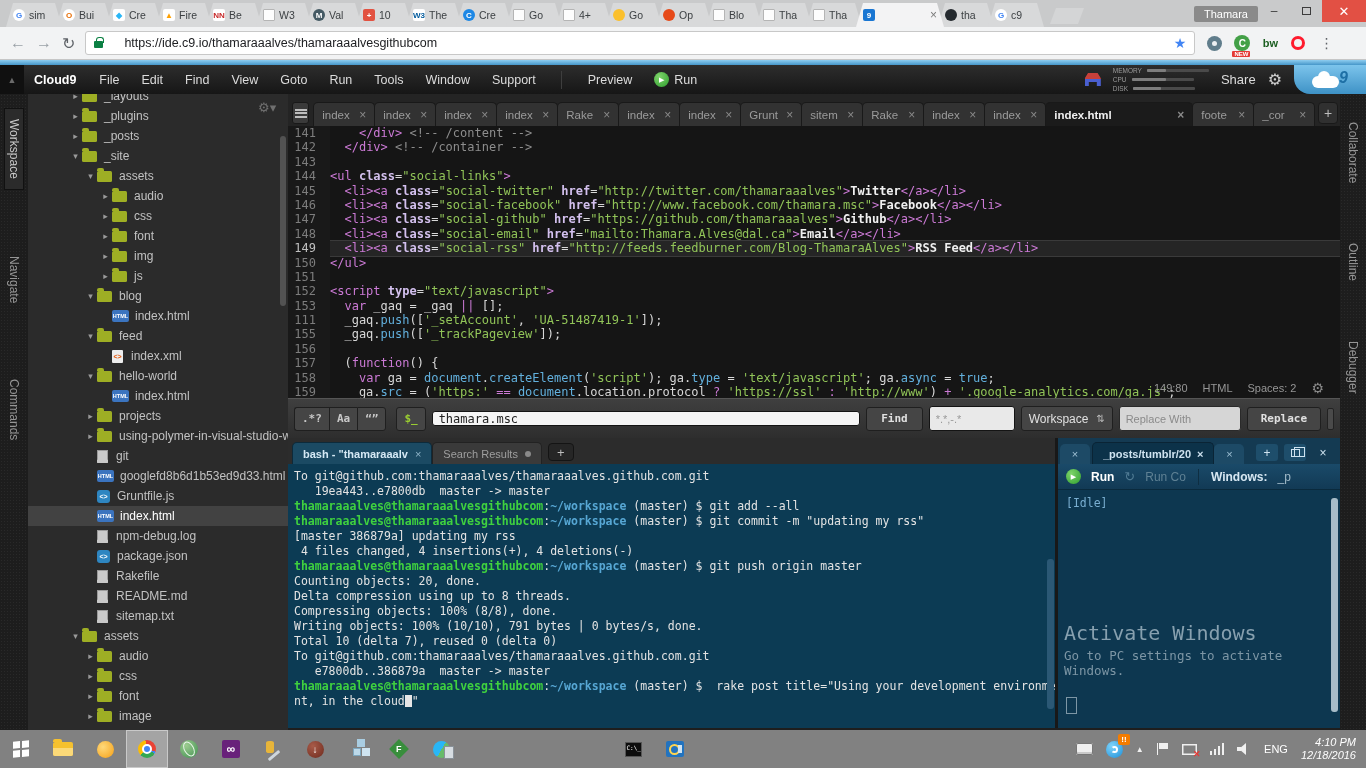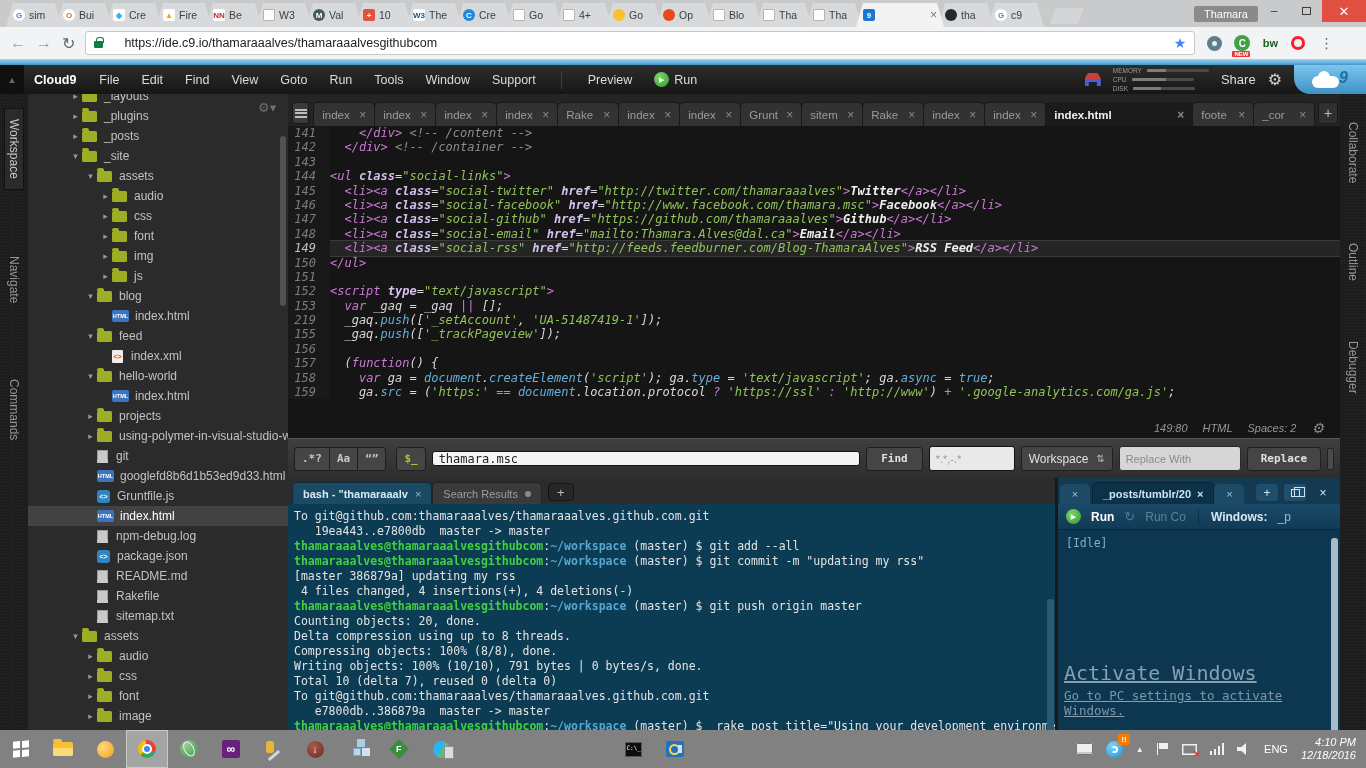--- a/index.html
+++ b/index.html
@@ -99,21 +99,21 @@
   .listic { width:12px; height:9px; border-top:2px solid #bdbdbd; border-bottom:2px solid #bdbdbd; background:linear-gradient(#bdbdbd,#bdbdbd) center/12px 2px no-repeat; }
   .edtab { height:24px; flex:0 0 62px; background:#323232; border:1px solid #191919; border-bottom:none; border-radius:5px 5px 0 0; margin-right:-1px;
            display:flex; align-items:center; padding:0 8px; gap:5px; color:#9b9b9b; font-size:11.5px; }
   .edtab .lbl { overflow:hidden; white-space:nowrap; max-width:34px; }
   .edtab .x { color:#8a8a8a; font-size:12px; margin-left:auto; }
   .edtab.active { flex:0 0 148px; background:#1b1b1b; color:#f0f0f0; font-weight:bold; z-index:3; }
   .edtab.active .lbl { max-width:110px; }
   #edtab-plus { width:30px; height:22px; margin:0 0 2px 4px; background:#303030; border:1px solid #191919; border-radius:4px; color:#bdbdbd; font-size:14px; display:flex; align-items:center; justify-content:center; }
 
   
-  #code { position:relative; height:312px; background:#151515; overflow:hidden; font-family:"DejaVu Sans Mono", monospace; font-size:12px; line-height:14.4px;font-style:italic; }
+  #code { position:relative; height:272px; background:#151515; overflow:hidden; font-family:"DejaVu Sans Mono", monospace; font-size:12px; line-height:14.4px; }
   .cl { display:flex; height:14.4px; white-space:pre; }
   .cl .ln { width:42px; flex:0 0 42px; text-align:right; padding-right:14px; color:#7d7d7d; background:#191919; }
   .cl.cur { background:rgba(255,255,255,0.07); box-shadow:0 1px 0 #3a3a3a, 0 -1px 0 #3a3a3a; }
   .cl.cur .ln { color:#c0c0c0; }
   .s-p { color:#d8d8d8; } .s-tag { color:#cc7ad6; } .s-attr { color:#d3c0ee; font-weight:bold; }
   .s-str { color:#91c458; } .s-txt { color:#f0f0f0; font-weight:bold; } .s-cmt { color:#8d8d8d; }
   .s-kw { color:#cc7ad6; } .s-blue { color:#62b0dd; }
   #ed-status { position:absolute; right:16px; bottom:3px; display:flex; gap:15px; align-items:center; color:#969696; font-size:11px; font-family:"Liberation Sans",sans-serif; }
   #ed-status .gear { font-size:14px; color:#8a8a8a; }
 
@@ -163,21 +163,21 @@
   .stack-ic:before { content:""; position:absolute; left:2px; top:-3px; width:9px; height:8px; border:1px solid #cfe3f0; }
   #runbar { height:26px; background:linear-gradient(#1a4a69,#123a55); display:flex; align-items:center; padding:0 8px; gap:10px; font-size:12px; border-bottom:1px solid #0a2a3d; }
   #runbar .runlbl { color:#fff; font-weight:bold; }
   #run-refresh { color:#4f7a93; font-size:13px; }
   #runcfg { color:#5f8194; }
   #runbar .vdiv { width:1px; height:16px; background:#0e2e42; margin:0 2px; }
   #cmd-label { color:#d7e7f2; font-weight:bold; }
   #cmd-value { color:#9fb9c8; }
   #runconsole { position:relative; flex:1; font-family:"DejaVu Sans Mono",monospace; }
   #idle-text { position:absolute; left:8px; top:6px; color:#79aed0; font-size:11.5px; }
-  #watermark { position:absolute; left:6px; bottom:50px; color:#87a0af;text-decoration:underline; }
+  #watermark { position:absolute; left:6px; bottom:50px; color:#87a0af; }
   #wm-title { font-size:20px; font-weight:normal; }
   #wm-sub { font-size:12.5px; margin-top:3px; color:#7d96a5; }
   #wm-box { position:absolute; left:8px; bottom:14px; width:11px; height:17px; border:1px solid #7d96a5; }
   #run-scroll { position:absolute; right:2px; top:8px; width:7px; height:214px; background:#a7bcc8; border-radius:3px; }
 
   
   #taskbar { top:730px; left:0; width:1366px; height:38px; background:#818181; display:flex; align-items:center; }
   .tb-icon { width:42px; height:38px; display:flex; align-items:center; justify-content:center; position:relative; }
   .tb-icon.active { background:rgba(255,255,255,0.28); border:1px solid #c9c9c9; }
   .start-ic { width:16px; height:16px; display:grid; grid-template-columns:7px 7px; grid-template-rows:7px 7px; gap:2px; transform:skewY(-5deg); }
@@ -521,26 +521,26 @@
             <span>npm-debug.log</span>
           </div>
           <div class="trow" style="padding-left: 56px;">
             <span class="tarrow"></span>
             <span class="code-ic">&lt;&gt;</span>
             <span>package.json</span>
           </div>
           <div class="trow" style="padding-left: 56px;">
             <span class="tarrow"></span>
             <span class="file-ic"></span>
+            <span>Rakefile</span>
+          </div>
+          <div class="trow" style="padding-left: 56px;">
+            <span class="tarrow"></span>
+            <span class="file-ic"></span>
             <span>README.md</span>
-          </div>
-          <div class="trow" style="padding-left: 56px;">
-            <span class="tarrow"></span>
-            <span class="file-ic"></span>
-            <span>Rakefile</span>
           </div>
           <div class="trow" style="padding-left: 56px;">
             <span class="tarrow"></span>
             <span class="file-ic"></span>
             <span>sitemap.txt</span>
           </div>
           <div class="trow" style="padding-left: 41px;">
             <span class="tarrow">▾</span>
             <span class="folder-ic"></span>
             <span>assets</span>
@@ -647,21 +647,21 @@
           <div class="cl"><span class="ln">144</span><span class="s-tag">&lt;ul</span><span class="s-p"> </span><span class="s-attr">class</span><span class="s-p">=</span><span class="s-str">"social-links"</span><span class="s-tag">&gt;</span></div>
           <div class="cl"><span class="ln">145</span><span class="s-p">  </span><span class="s-tag">&lt;li&gt;&lt;a</span><span class="s-p"> </span><span class="s-attr">class</span><span class="s-p">=</span><span class="s-str">"social-twitter"</span><span class="s-p"> </span><span class="s-attr">href</span><span class="s-p">=</span><span class="s-str">"http://twitter.com/thamaraaalves"</span><span class="s-tag">&gt;</span><span class="s-txt">Twitter</span><span class="s-tag">&lt;/a&gt;&lt;/li&gt;</span></div>
           <div class="cl"><span class="ln">146</span><span class="s-p">  </span><span class="s-tag">&lt;li&gt;&lt;a</span><span class="s-p"> </span><span class="s-attr">class</span><span class="s-p">=</span><span class="s-str">"social-facebook"</span><span class="s-p"> </span><span class="s-attr">href</span><span class="s-p">=</span><span class="s-str">"http://www.facebook.com/thamara.msc"</span><span class="s-tag">&gt;</span><span class="s-txt">Facebook</span><span class="s-tag">&lt;/a&gt;&lt;/li&gt;</span></div>
           <div class="cl"><span class="ln">147</span><span class="s-p">  </span><span class="s-tag">&lt;li&gt;&lt;a</span><span class="s-p"> </span><span class="s-attr">class</span><span class="s-p">=</span><span class="s-str">"social-github"</span><span class="s-p"> </span><span class="s-attr">href</span><span class="s-p">=</span><span class="s-str">"https://github.com/thamaraaalves"</span><span class="s-tag">&gt;</span><span class="s-txt">Github</span><span class="s-tag">&lt;/a&gt;&lt;/li&gt;</span></div>
           <div class="cl"><span class="ln">148</span><span class="s-p">  </span><span class="s-tag">&lt;li&gt;&lt;a</span><span class="s-p"> </span><span class="s-attr">class</span><span class="s-p">=</span><span class="s-str">"social-email"</span><span class="s-p"> </span><span class="s-attr">href</span><span class="s-p">=</span><span class="s-str">"mailto:Thamara.Alves@dal.ca"</span><span class="s-tag">&gt;</span><span class="s-txt">Email</span><span class="s-tag">&lt;/a&gt;&lt;/li&gt;</span></div>
           <div class="cl cur"><span class="ln">149</span><span class="s-p">  </span><span class="s-tag">&lt;li&gt;&lt;a</span><span class="s-p"> </span><span class="s-attr">class</span><span class="s-p">=</span><span class="s-str">"social-rss"</span><span class="s-p"> </span><span class="s-attr">href</span><span class="s-p">=</span><span class="s-str">"http://feeds.feedburner.com/Blog-ThamaraAlves"</span><span class="s-tag">&gt;</span><span class="s-txt">RSS Feed</span><span class="s-tag">&lt;/a&gt;&lt;/li&gt;</span></div>
           <div class="cl"><span class="ln">150</span><span class="s-tag">&lt;/ul&gt;</span></div>
           <div class="cl"><span class="ln">151</span></div>
           <div class="cl"><span class="ln">152</span><span class="s-tag">&lt;script</span><span class="s-p"> </span><span class="s-attr">type</span><span class="s-p">=</span><span class="s-str">"text/javascript"</span><span class="s-tag">&gt;</span></div>
           <div class="cl"><span class="ln">153</span><span class="s-p">  </span><span class="s-kw">var</span><span class="s-p"> _gaq = _gaq </span><span class="s-kw">||</span><span class="s-p"> [];</span></div>
-          <div class="cl"><span class="ln">219</span><span class="s-p">  _gaq.</span><span class="s-blue">push</span><span class="s-p">([</span><span class="s-str">'_setAccount'</span><span class="s-p">, </span><span class="s-str">'UA-51487419-1'</span><span class="s-p">]);</span></div>
+          <div class="cl"><span class="ln">111</span><span class="s-p">  _gaq.</span><span class="s-blue">push</span><span class="s-p">([</span><span class="s-str">'_setAccount'</span><span class="s-p">, </span><span class="s-str">'UA-51487419-1'</span><span class="s-p">]);</span></div>
           <div class="cl"><span class="ln">155</span><span class="s-p">  _gaq.</span><span class="s-blue">push</span><span class="s-p">([</span><span class="s-str">'_trackPageview'</span><span class="s-p">]);</span></div>
           <div class="cl"><span class="ln">156</span></div>
           <div class="cl"><span class="ln">157</span><span class="s-p">  (</span><span class="s-kw">function</span><span class="s-p">() {</span></div>
           <div class="cl"><span class="ln">158</span><span class="s-p">    </span><span class="s-kw">var</span><span class="s-p"> ga = </span><span class="s-blue">document</span><span class="s-p">.</span><span class="s-blue">createElement</span><span class="s-p">(</span><span class="s-str">'script'</span><span class="s-p">); ga.</span><span class="s-blue">type</span><span class="s-p"> = </span><span class="s-str">'text/javascript'</span><span class="s-p">; ga.</span><span class="s-blue">async</span><span class="s-p"> = </span><span class="s-blue">true</span><span class="s-p">;</span></div>
           <div class="cl"><span class="ln">159</span><span class="s-p">    ga.</span><span class="s-blue">src</span><span class="s-p"> = (</span><span class="s-str">'https:'</span><span class="s-p"> </span><span class="s-kw">==</span><span class="s-p"> </span><span class="s-blue">document</span><span class="s-p">.location.protocol </span><span class="s-kw">?</span><span class="s-p"> </span><span class="s-str">'https://ssl'</span><span class="s-p"> </span><span class="s-kw">:</span><span class="s-p"> </span><span class="s-str">'http://www'</span><span class="s-p">) </span><span class="s-kw">+</span><span class="s-p"> </span><span class="s-str">'.google-analytics.com/ga.js'</span><span class="s-p">;</span></div>
           <div id="ed-status">
           <span>149:80</span>
           <span>HTML</span>
           <span>Spaces: 2</span>
           <span class="gear">⚙</span>

